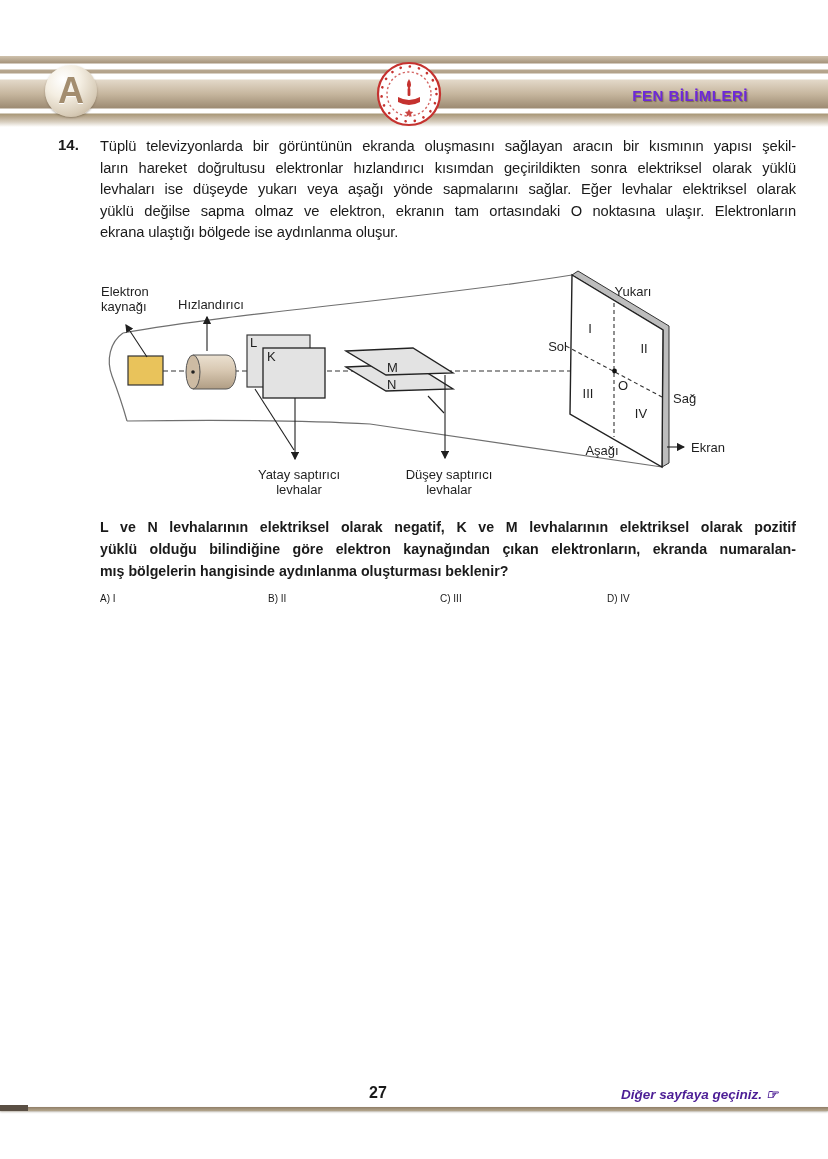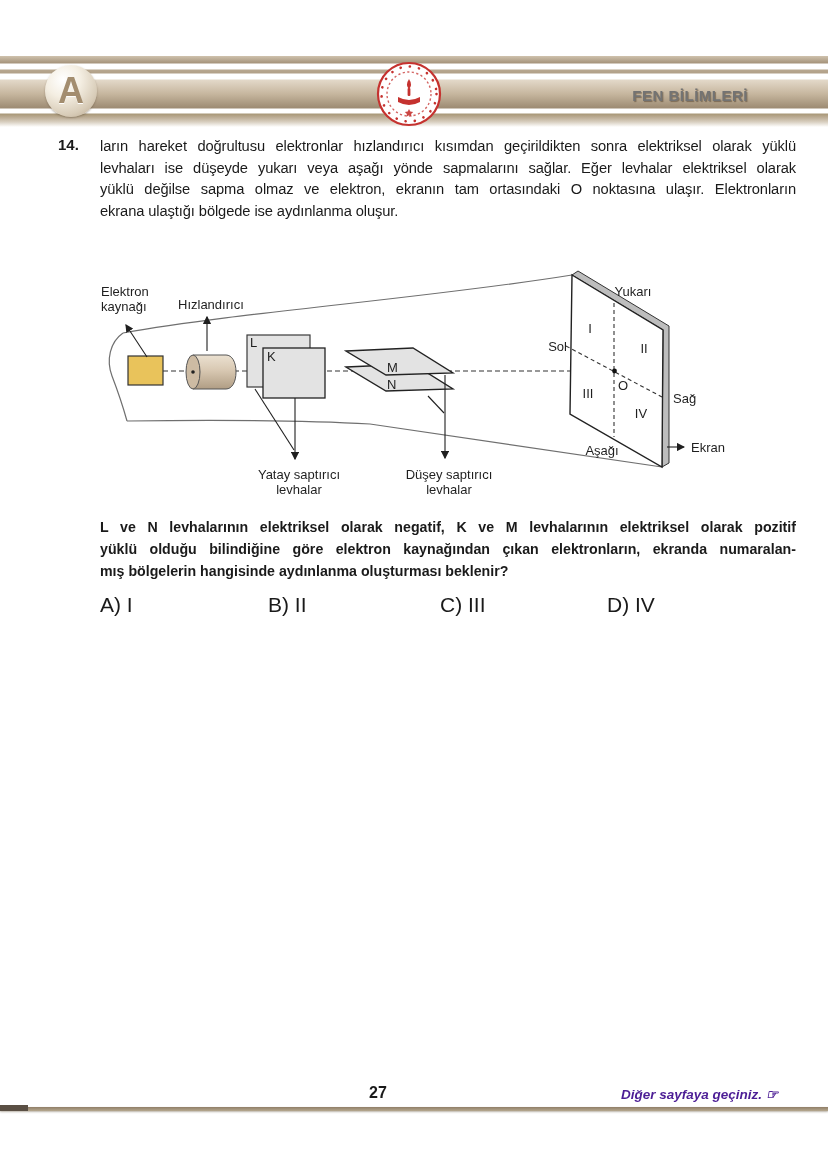--- a/index.html
+++ b/index.html
@@ -15,32 +15,32 @@
       #ffffff 18px,#ffffff 23px,
       #e3d9c9 24px,#c6b69e 38px,#9d8b73 52px,
       #ffffff 53px,#ffffff 57px,
       #a99878 58px,#c0b19b 62px,#d9d0c1 66px,#ffffff 71px);}
   #badge-a{position:absolute;left:45px;top:65px;width:52px;height:52px;border-radius:50%;
     background:radial-gradient(circle at 35% 28%,#ffffff 0%,#f4eee2 35%,#d8ccb8 70%,#b5a38a 100%);
     box-shadow:0 1px 2px rgba(90,75,55,.45);
     display:flex;align-items:center;justify-content:center;}
   #badge-a .letter{font-size:36px;font-weight:bold;color:#a38d6f;text-shadow:0 1px 0 #fff;line-height:1;}
   #logo{position:absolute;left:376px;top:59px;}
-  #subject-title{position:absolute;right:80px;top:87px;font-size:15px;font-weight:bold;color:#737373;
+  #subject-title{position:absolute;right:80px;top:87px;font-size:15px;font-weight:bold;color:#6d28d9;
     letter-spacing:.5px;text-shadow:1px 1px 1px rgba(95,78,58,.65);}
 
   
   #q-num{position:absolute;left:58px;top:136px;font-size:15px;font-weight:bold;}
   #q-body{position:absolute;left:100px;top:136px;width:696px;font-size:14.7px;line-height:21.5px;letter-spacing:-0.1px;}
   #q-body .jline{text-align:justify;text-align-last:justify;}
   #q-body .jline.last{text-align-last:left;}
   #q-stem{position:absolute;left:100px;top:516px;width:696px;font-size:14.2px;font-weight:bold;line-height:22px;}
   #q-stem .jline{text-align:justify;text-align-last:justify;}
   #q-stem .jline.last{text-align-last:left;}
-  .option{position:absolute;top:593px;font-size:21px;}
+  .option{position:absolute;top:593px;font-size:10px;}
   #opt-a{left:100px;} #opt-b{left:268px;} #opt-c{left:440px;} #opt-d{left:607px;}
 
   
   #diagram{position:absolute;left:0;top:268px;width:828px;height:240px;}
   #diagram text{font-family:"Liberation Sans",sans-serif;font-size:13px;fill:#1f1f1f;}
 
   
   #page-num{position:absolute;left:0;top:1084px;width:756px;text-align:center;font-size:16px;font-weight:bold;}
   #footer-note{position:absolute;right:50px;top:1086px;font-size:13.5px;font-weight:bold;font-style:italic;color:#4c1d95;}
   #footer-line{position:absolute;left:0;top:1107px;width:828px;height:4px;
@@ -67,20 +67,21 @@
       <rect x="31.6" y="29" width="2.8" height="8" rx="1"></rect>
       <path d="M22 38 Q33 44 44 38 L44 43 Q33 49 22 43 Z"></path>
       <path d="M33 50 l1.3 2.6 2.9.3-2.1 2 .5 2.8-2.6-1.4-2.6 1.4.5-2.8-2.1-2 2.9-.3z" opacity="0.9"></path>
     </g>
   </svg>
 
   <div id="subject-title">FEN BİLİMLERİ</div>
 
   <div id="q-num">14.</div>
   <div id="q-body">
+    <div class="jline">Tüplü televizyonlarda bir görüntünün ekranda oluşmasını sağlayan aracın bir kısmının yapısı şekil-</div>
     <div class="jline">ların hareket doğrultusu elektronlar hızlandırıcı kısımdan geçirildikten sonra elektriksel olarak yüklü</div>
     <div class="jline">levhaları ise düşeyde yukarı veya aşağı yönde sapmalarını sağlar. Eğer levhalar elektriksel olarak</div>
     <div class="jline">yüklü değilse sapma olmaz ve elektron, ekranın tam ortasındaki O noktasına ulaşır. Elektronların</div>
     <div class="jline last">ekrana ulaştığı bölgede ise aydınlanma oluşur.</div>
   </div>
 
   <svg id="diagram" viewBox="0 268 828 240">
     <defs>
       <marker id="ah" viewBox="0 0 10 10" refX="8.5" refY="5" markerWidth="7.5" markerHeight="7.5" orient="auto-start-reverse">
         <path d="M0,0 L10,5 L0,10 z" fill="#1f1f1f"></path>

